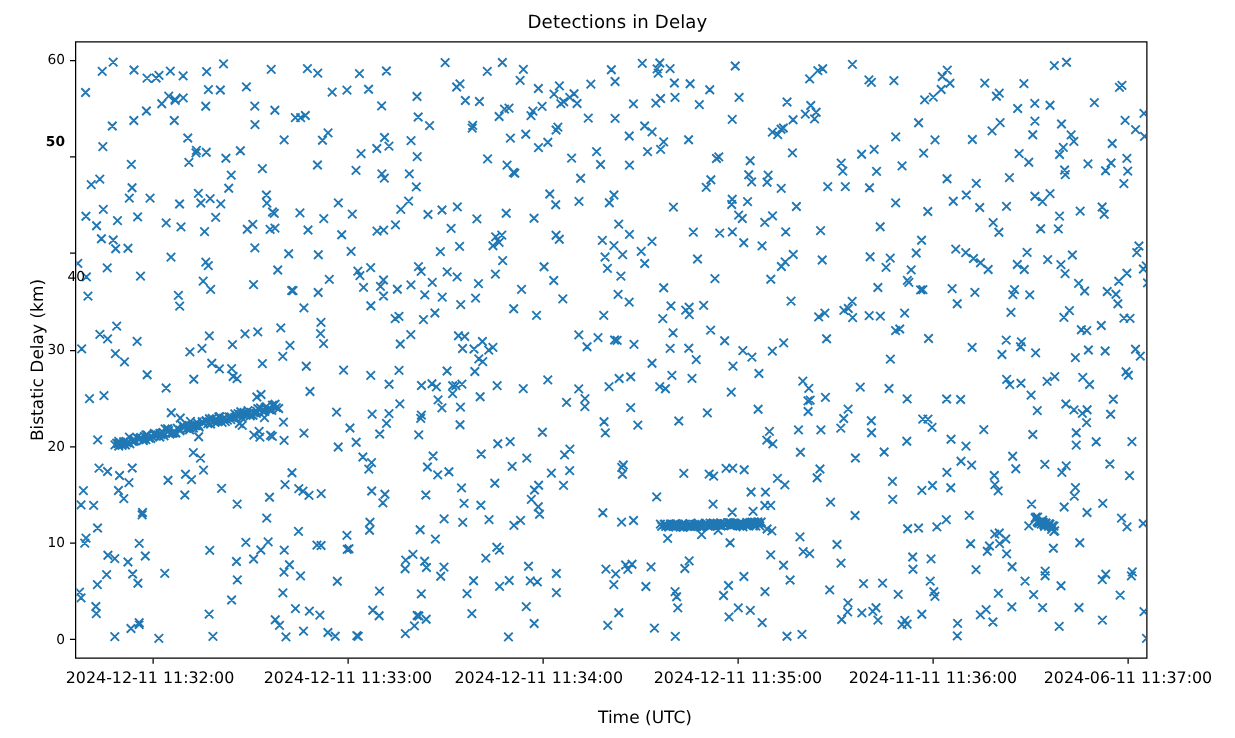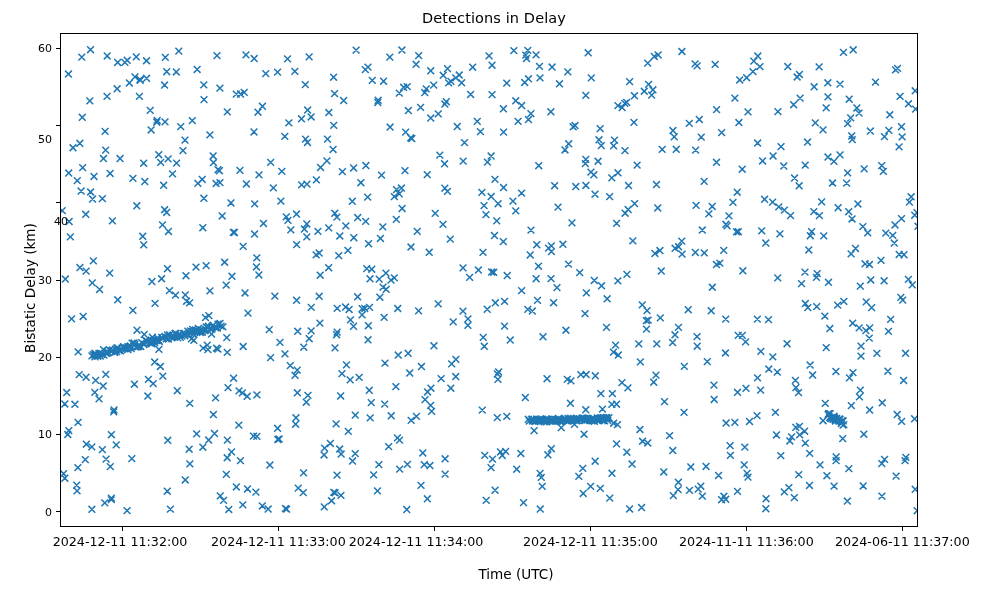--- a/index.html
+++ b/index.html
@@ -120,31 +120,31 @@
       <div class="ytick-label" style="top: 511.562px; left: 8px;">0</div>
       <div class="ytick-mark" style="top: 511.062px;"></div>
       <div class="ytick-label" style="top: 434.375px; left: 8px;">10</div>
       <div class="ytick-mark" style="top: 433.875px;"></div>
       <div class="ytick-label" style="top: 357.188px; left: 8px;">20</div>
       <div class="ytick-mark" style="top: 356.688px;"></div>
       <div class="ytick-label" style="top: 280px; left: 8px;">30</div>
       <div class="ytick-mark" style="top: 279.5px;"></div>
       <div class="ytick-label" style="top: 202.812px; left: 24px; margin-top: 18px;">40</div>
       <div class="ytick-mark" style="top: 202.312px;"></div>
-      <div class="ytick-label" style="top: 139px; left: 8px;">50</div>
+      <div class="ytick-label" style="top: 113px; left: 8px; font-weight: bold;">50</div>
       <div class="ytick-mark" style="top: 125.125px;"></div>
       <div class="ytick-label" style="top: 48.4375px; left: 8px;">60</div>
       <div class="ytick-mark" style="top: 47.9375px;"></div>
     </div>
   <div id="xtick-layer">
       <div class="xtick-label" style="left: 120px;">2024-12-11 11:32:00</div>
       <div class="xtick-mark" style="left: 121.9px;"></div>
       <div class="xtick-label" style="left: 278.4px;">2024-12-11 11:33:00</div>
       <div class="xtick-mark" style="left: 277.9px;"></div>
-      <div class="xtick-label" style="left: 416px;">2024-12-11 11:34:00</div>
+      <div class="xtick-label" style="left: 431px;">2024-12-11 11:34:00</div>
       <div class="xtick-mark" style="left: 433.9px;"></div>
       <div class="xtick-label" style="left: 590.4px;">2024-12-11 11:35:00</div>
       <div class="xtick-mark" style="left: 589.9px;"></div>
       <div class="xtick-label" style="left: 746.4px;">2024-11-11 11:36:00</div>
       <div class="xtick-mark" style="left: 745.9px;"></div>
       <div class="xtick-label" style="left: 902.4px;">2024-06-11 11:37:00</div>
       <div class="xtick-mark" style="left: 901.9px;"></div>
     </div>
 
   <div id="ylabel">Bistatic Delay (km)</div>

